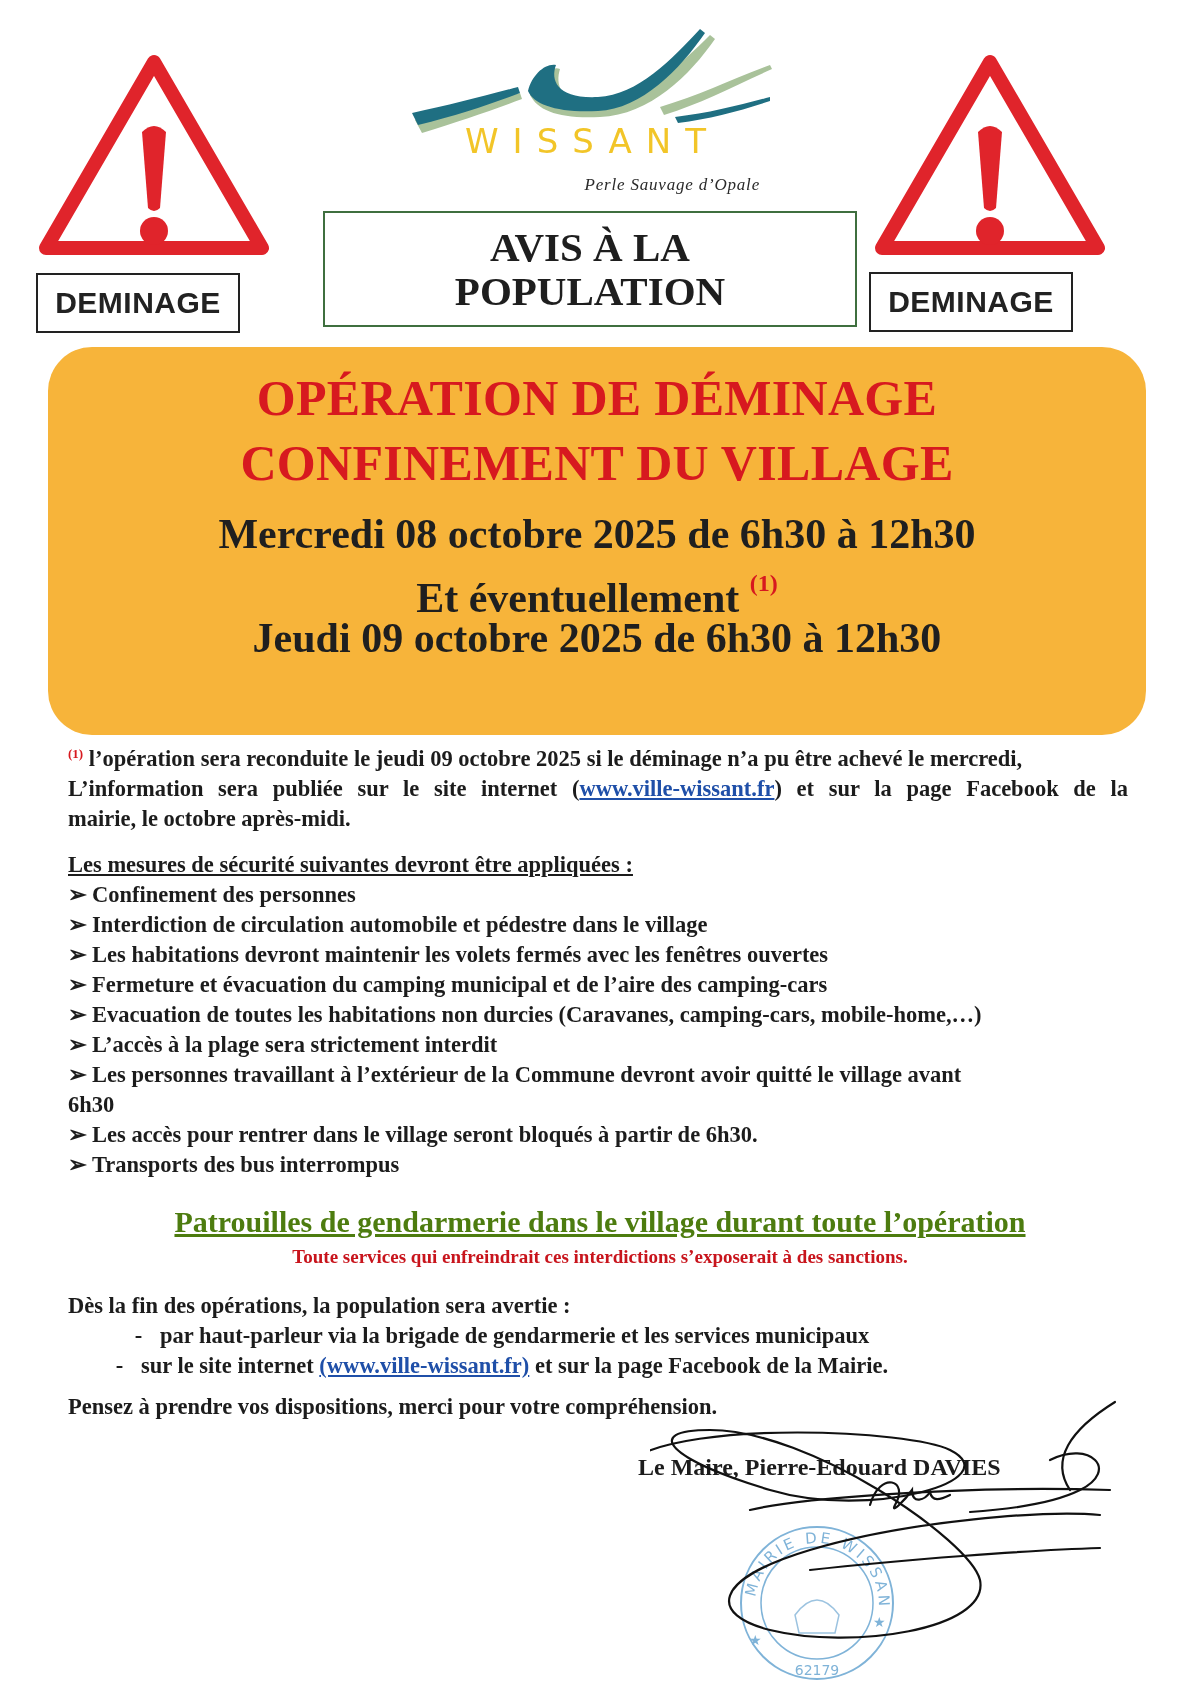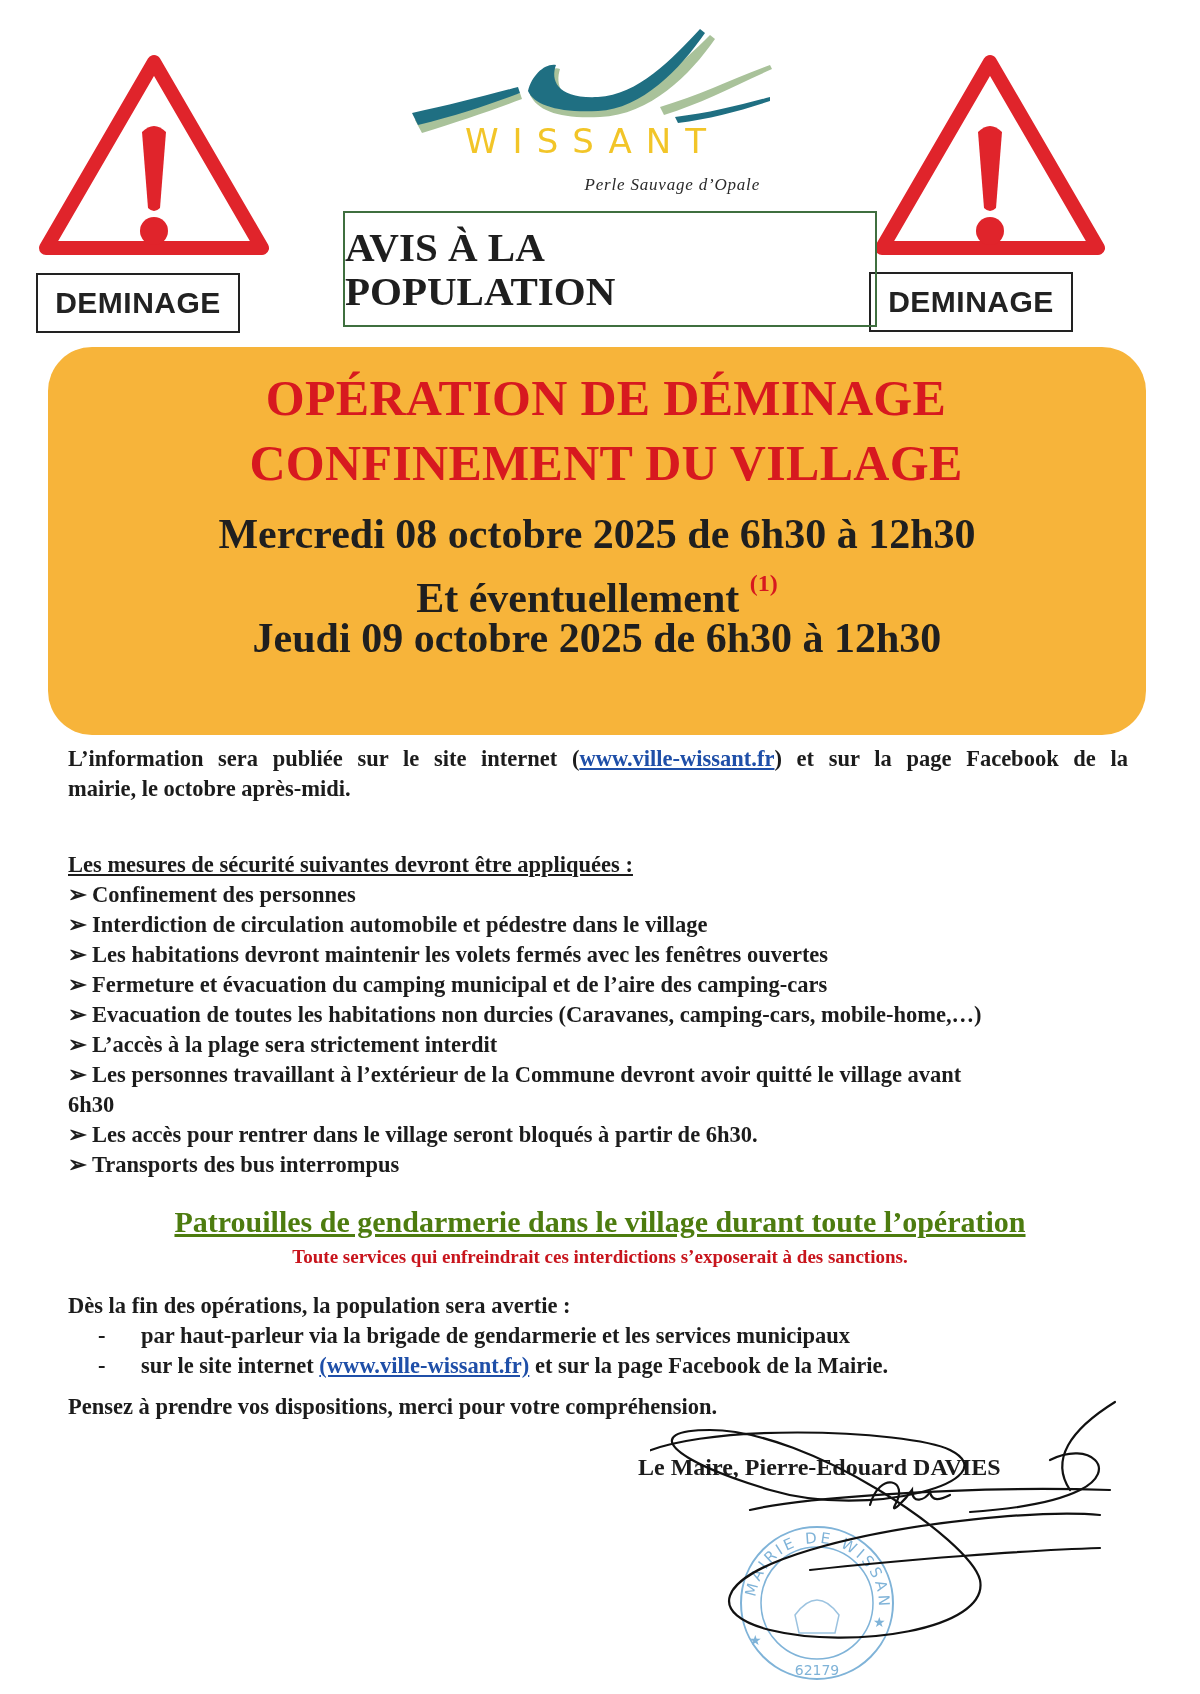--- a/index.html
+++ b/index.html
@@ -21,33 +21,33 @@
     
     .logo { left: 410px; top: 25px; width: 380px; height: 130px; }
     .logo svg { width: 100%; height: 100%; display: block; }
     .tagline {
       left: 440px; top: 175px; width: 320px; text-align: right;
       font-style: italic; font-size: 17px; color: #2a2a2a; letter-spacing: 0.8px;
     }
 
     
     .avis {
-      left: 343px; top: 211px; width: 530px; height: 112px; border: 2px solid #3f6f3f;
-      text-align: left; font-weight: bold; font-size: 41px; line-height: 44px; color: #1e1e1e;
+      left: 323px; top: 211px; width: 530px; height: 112px; border: 2px solid #3f6f3f;
+      text-align: center; font-weight: bold; font-size: 41px; line-height: 44px; color: #1e1e1e;
       display: flex; flex-direction: column; justify-content: center;
     }
 
     
     .orange {
       left: 48px; top: 347px; width: 1098px; height: 388px; background: #f7b43a;
       border-radius: 44px; text-align: center;
     }
     .orange .red-title {
       color: #d7191f; font-weight: bold; font-size: 50px; letter-spacing: 0.3px;
-      position: absolute; left: 9px; width: 100%;
+      position: absolute; left: 0; width: 100%;
     }
     .orange .dark-line {
       color: #1f1f1f; font-weight: bold; font-size: 42px; position: absolute; left: 0; width: 100%;
     }
     .orange sup { color: #d7191f; font-size: 24px; position: relative; top: -6px; vertical-align: super; line-height: 0; }
 
     
     .txt { font-weight: bold; font-size: 22.5px; line-height: 30px; color: #1c1c1c; }
     .note { left: 68px; top: 744px; width: 1060px; text-align: left; }
     .note .line2 { text-align: justify; text-align-last: justify; }
@@ -63,21 +63,21 @@
       left: 0; width: 1200px; top: 1205px; text-align: center;
       color: #4d7c0f; font-weight: bold; font-size: 30px; text-decoration: underline;
     }
     .sanction {
       left: 0; width: 1200px; top: 1246px; text-align: center;
       color: #c8141c; font-weight: bold; font-size: 19px;
     }
 
     .end-title { left: 68px; top: 1291px; }
     .end-list { left: 98px; top: 1321px; margin: 0; padding: 0; list-style: none; }
-    .end-list li { display: block; }
+    .end-list li { display: block; text-align: center; }
     .dash { display: inline-block; width: 43px; }
 
     .closing { left: 68px; top: 1392px; }
     .mayor { left: 638px; top: 1452px; font-size: 24px; }
 
     .stamp { left: 727px; top: 1515px; width: 180px; height: 170px; }
     .signature { left: 650px; top: 1400px; width: 520px; height: 280px; }
     .stamp svg, .signature svg { width: 100%; height: 100%; display: block; }
   </style>
 </head>
@@ -124,20 +124,23 @@
   <div class="red-title" style="top:87px;">CONFINEMENT DU VILLAGE</div>
   <div class="dark-line" style="top:163px;">Mercredi 08 octobre 2025 de 6h30 à 12h30</div>
   <div class="dark-line" style="top:227px;">
     <span>Et éventuellement</span>
     <sup>(1)</sup>
   </div>
   <div class="dark-line" style="top:267px;">Jeudi 09 octobre 2025 de 6h30 à 12h30</div>
 </div>
 
 <div class="abs txt note">
+  <div>
+    <sup>(1)</sup><span> l’opération sera reconduite le jeudi 09 octobre 2025 si le déminage n’a pu être achevé le mercredi,</span>
+  </div>
   <div class="line2">
     <span>L’information sera publiée sur le site internet (</span><a class="link">www.ville-wissant.fr</a><span>) et sur la page Facebook de la</span>
   </div>
   <div>mairie, le octobre après-midi.</div>
 </div>
 
 <div class="abs txt measures-title">Les mesures de sécurité suivantes devront être appliquées :</div>
 <ul class="abs txt measures">
   <li><span class="arrow">➢</span><span>Confinement des personnes</span></li>
   <li><span class="arrow">➢</span><span>Interdiction de circulation automobile et pédestre dans le village</span></li>

